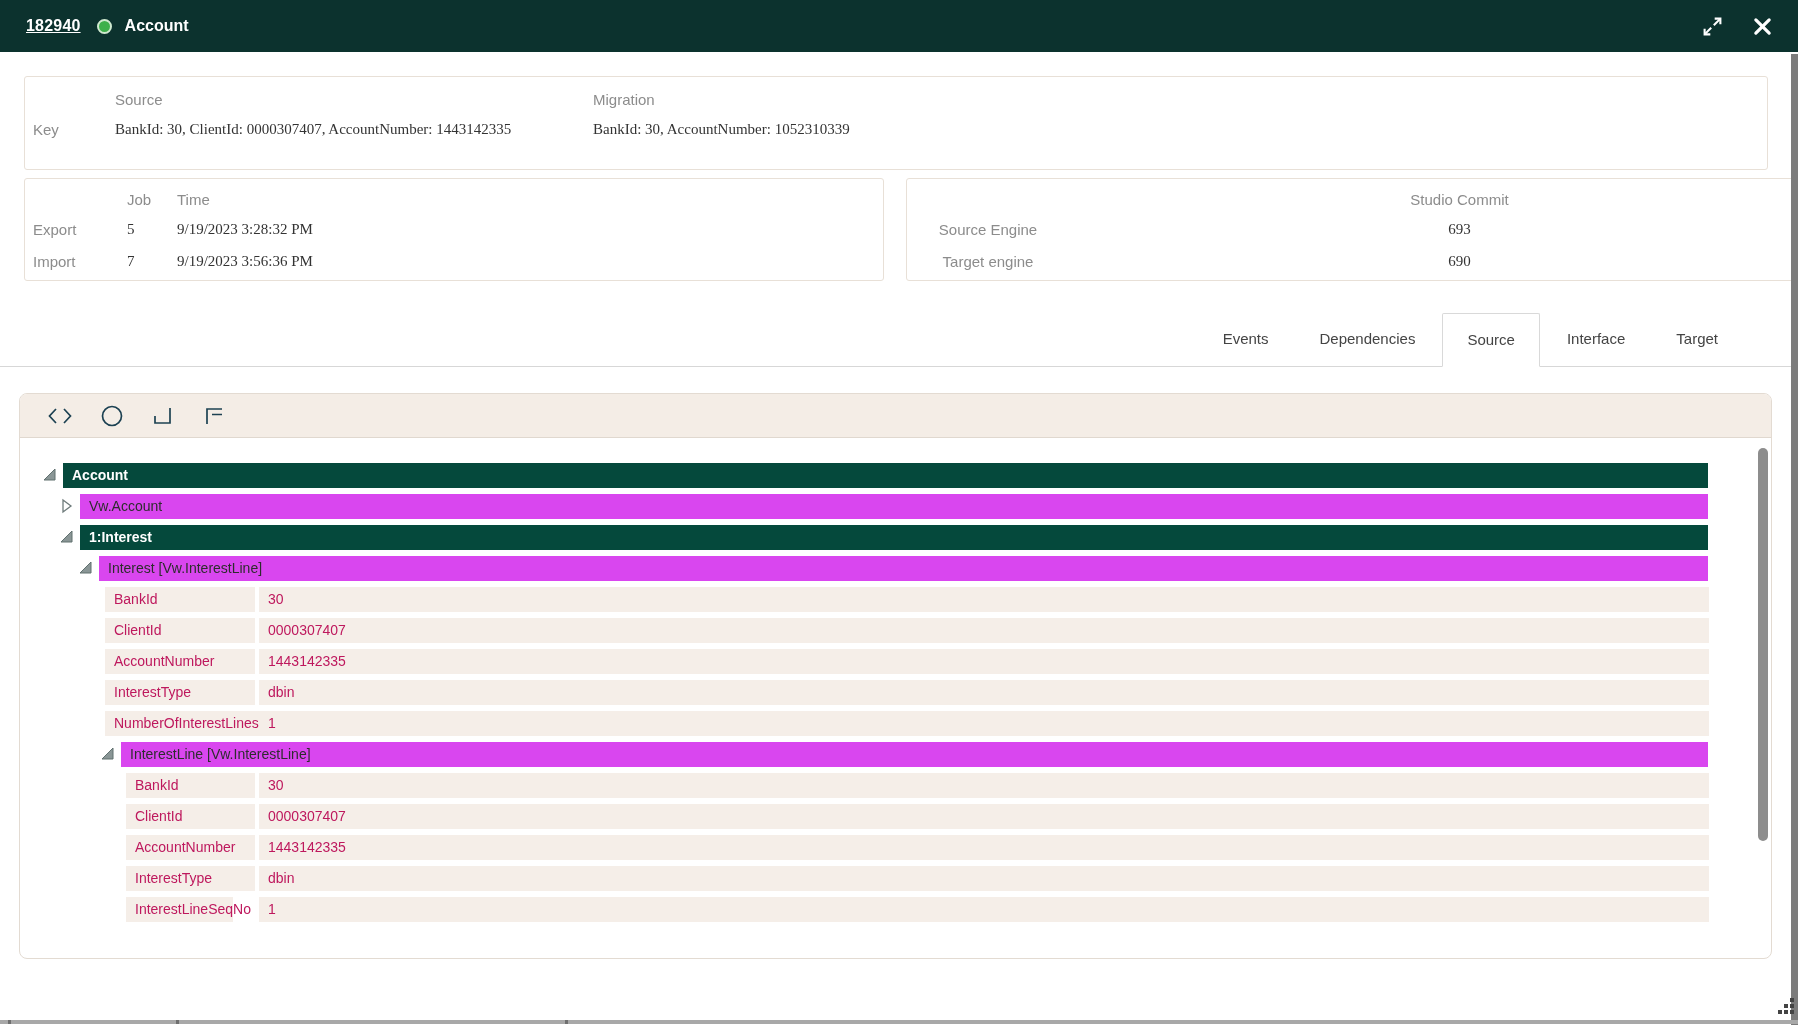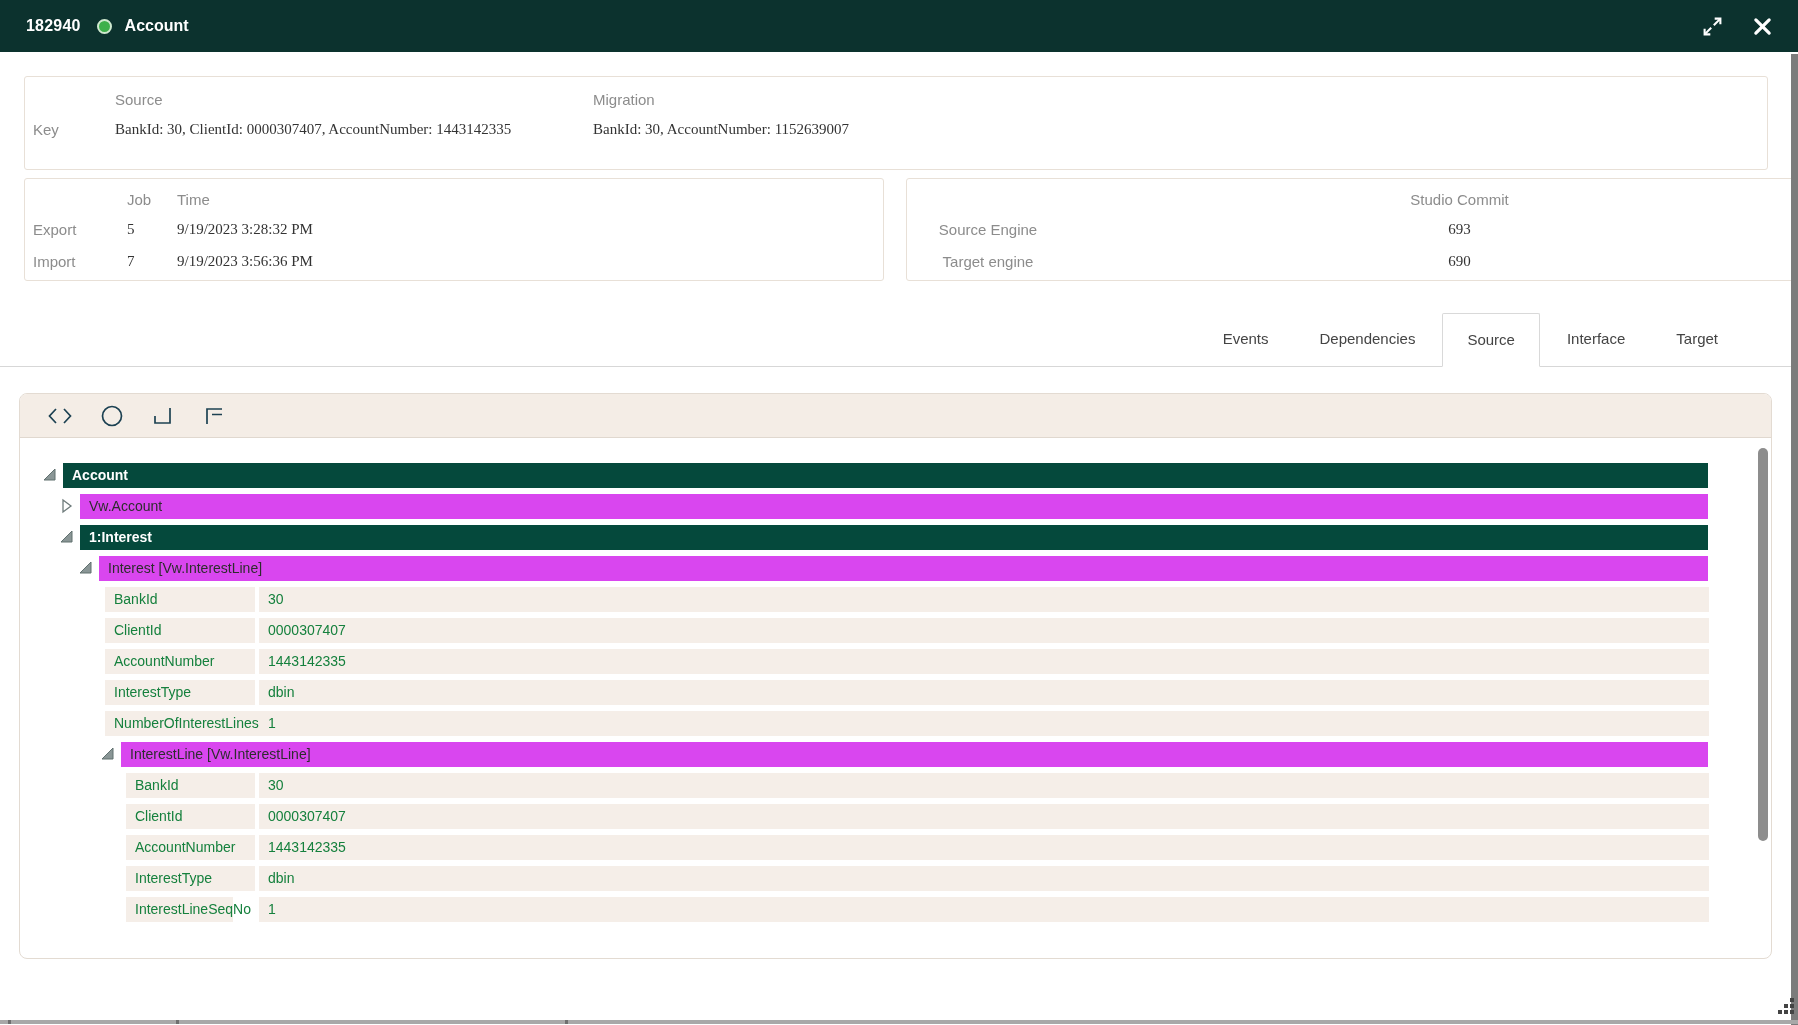--- a/index.html
+++ b/index.html
@@ -5,21 +5,21 @@
   html,body{margin:0;padding:0;}
   body{
     width:1798px;height:1025px;position:relative;overflow:hidden;
     background:#ffffff;font-family:"Liberation Sans",sans-serif;color:#333;
   }
   
   .titlebar{
     position:absolute;left:0;top:0;width:1798px;height:52px;background:#0c322e;
     display:flex;align-items:center;padding:0 26px;box-sizing:border-box;color:#fff;
   }
-  .win-id{font-size:16px;font-weight:700;letter-spacing:.2px;}
+  .win-id{font-size:16px;font-weight:700;letter-spacing:.2px;text-decoration:underline;}
   .status-dot{width:11px;height:11px;border-radius:50%;background:#3db04b;border:2px solid #cfe9cf;margin:0 13px 0 16px;}
   .win-title{font-size:16px;font-weight:700;}
   .title-actions{margin-left:auto;display:flex;align-items:center;gap:30px;}
   .title-actions svg{display:block;cursor:pointer;}
   
   .box{position:absolute;border:1px solid #e8e0d7;border-radius:3px;background:#fff;box-sizing:border-box;font-size:15px;}
   .key-box{left:24px;top:76px;width:1744px;height:94px;display:grid;grid-template-columns:82px 478px 1fr;grid-template-rows:30px 1fr;padding:14px 0 0 8px;}
   .jobs-box{left:24px;top:178px;width:860px;height:103px;display:grid;grid-template-columns:94px 50px 1fr;grid-template-rows:30px 32px 32px;padding:12px 0 0 8px;}
   .commit-box{left:906px;top:178px;width:953px;height:103px;display:grid;grid-template-columns:146px 1fr;grid-template-rows:30px 32px 32px;padding:12px 0 0 8px;text-align:center;}
   .lbl{color:#8c8c8c;}
@@ -45,21 +45,21 @@
   .tool-btn{display:inline-flex;cursor:pointer;}
   .tool-btn svg{display:block;}
   .tree{position:relative;padding-top:25px;}
   .trow{position:relative;height:25px;margin-bottom:6px;font-size:14px;}
   .trow.gap{margin-top:4px;}
   .bar{position:absolute;top:0;height:25px;line-height:25px;right:63px;padding-left:9px;white-space:nowrap;box-sizing:border-box;}
   .trow.section .bar{background:#05493c;color:#fff;font-weight:600;}
   .trow.view .bar{background:#d946ef;color:#2d2d2d;}
   .arrow{position:absolute;top:3px;width:18px;height:18px;}
   .arrow svg{display:block;}
-  .cell{position:absolute;top:0;height:25px;line-height:25px;background:#f5eee8;padding-left:9px;box-sizing:border-box;white-space:nowrap;color:#15803d;}
+  .cell{position:absolute;top:0;height:25px;line-height:25px;background:#f5eee8;padding-left:9px;box-sizing:border-box;white-space:nowrap;color:#be185d;}
   .vscroll-thumb{position:absolute;left:1738px;top:54px;width:10px;height:393px;border-radius:5px;background:#8d8d8d;}
   
   .outer-vscroll{position:absolute;left:1791px;top:54px;width:7px;height:971px;background:#7c7c7c;}
   .bottom-bar{position:absolute;left:0;top:1020px;width:1798px;height:4px;background:#a8a8a8;}
   .bottom-bar i{position:absolute;top:0;width:3px;height:4px;background:#6f6f6f;}
   .grip{position:absolute;left:1778px;top:998px;width:16px;height:16px;display:grid;grid-template-columns:repeat(3,4px);grid-template-rows:repeat(3,4px);gap:2px;}
   .grip b{background:#444;}
   .grip b.e{background:transparent;}
 </style>
 </head>
@@ -86,21 +86,21 @@
     </span>
   </span>
 </div>
 
 <div class="box key-box">
   <div></div>
   <div class="lbl">Source</div>
   <div class="lbl">Migration</div>
   <div class="lbl">Key</div>
   <div class="val">BankId: 30, ClientId: 0000307407, AccountNumber: 1443142335</div>
-  <div class="val">BankId: 30, AccountNumber: 1152639007</div>
+  <div class="val">BankId: 30, AccountNumber: 1052310339</div>
 </div>
 
 <div class="box jobs-box">
   <div></div>
   <div class="lbl">Job</div>
   <div class="lbl">Time</div>
   <div class="lbl">Export</div>
   <div class="val">5</div>
   <div class="val">9/19/2023 3:28:32 PM</div>
   <div class="lbl">Import</div>

